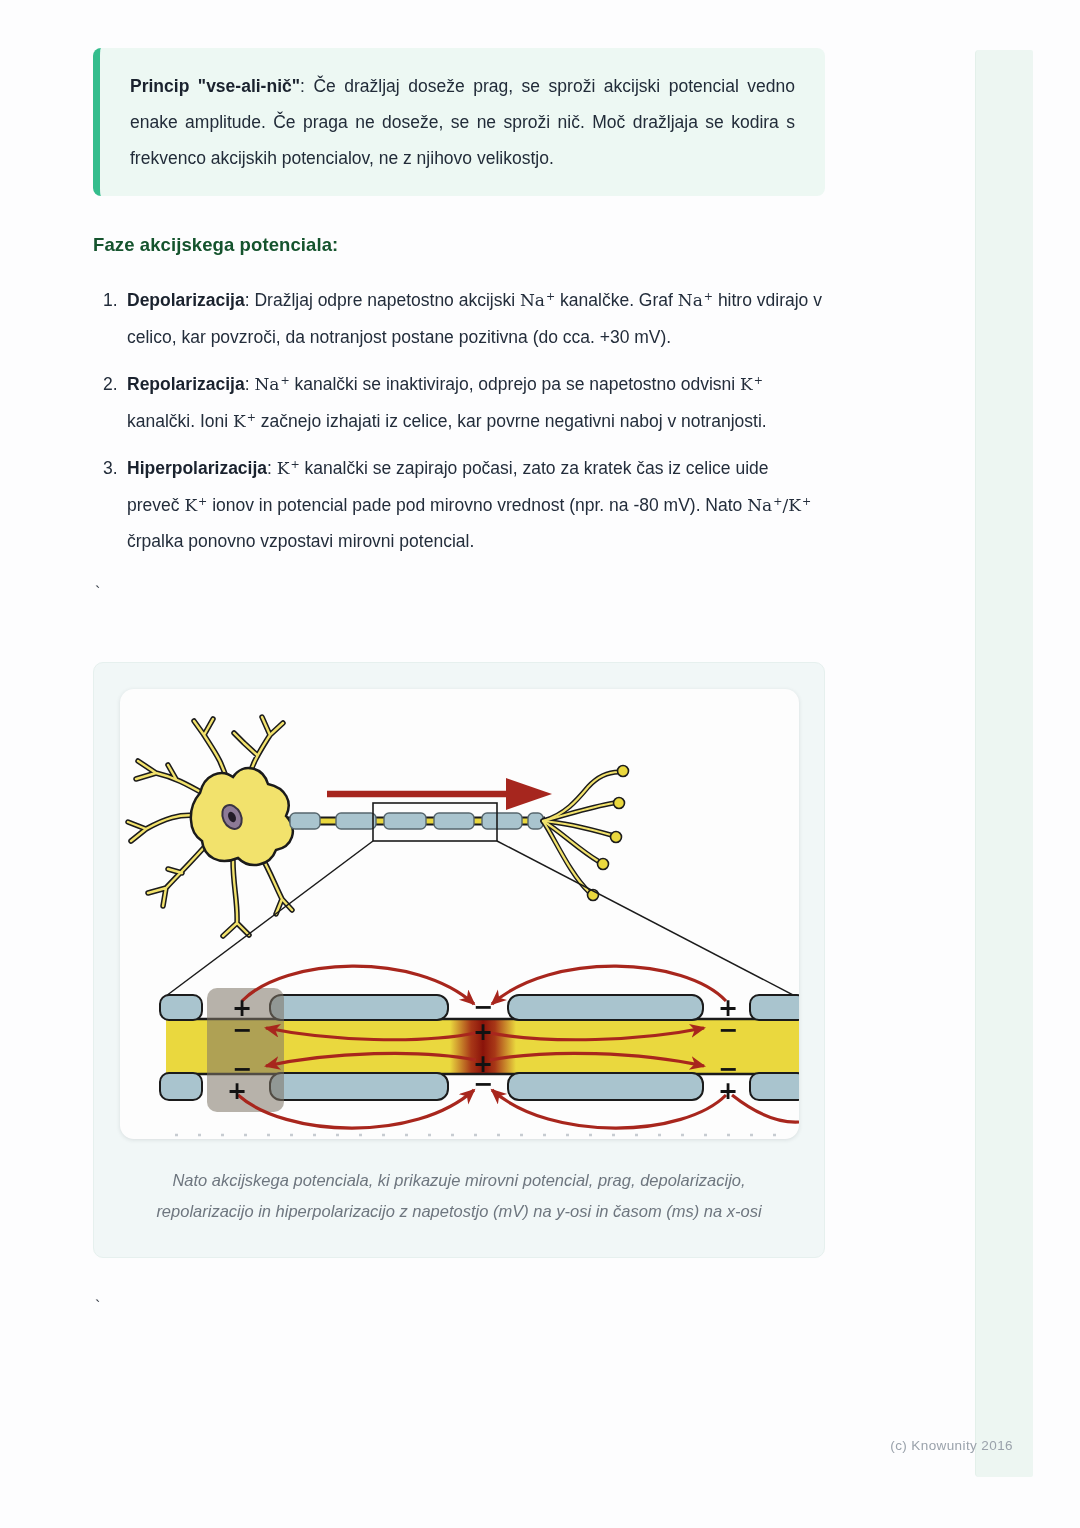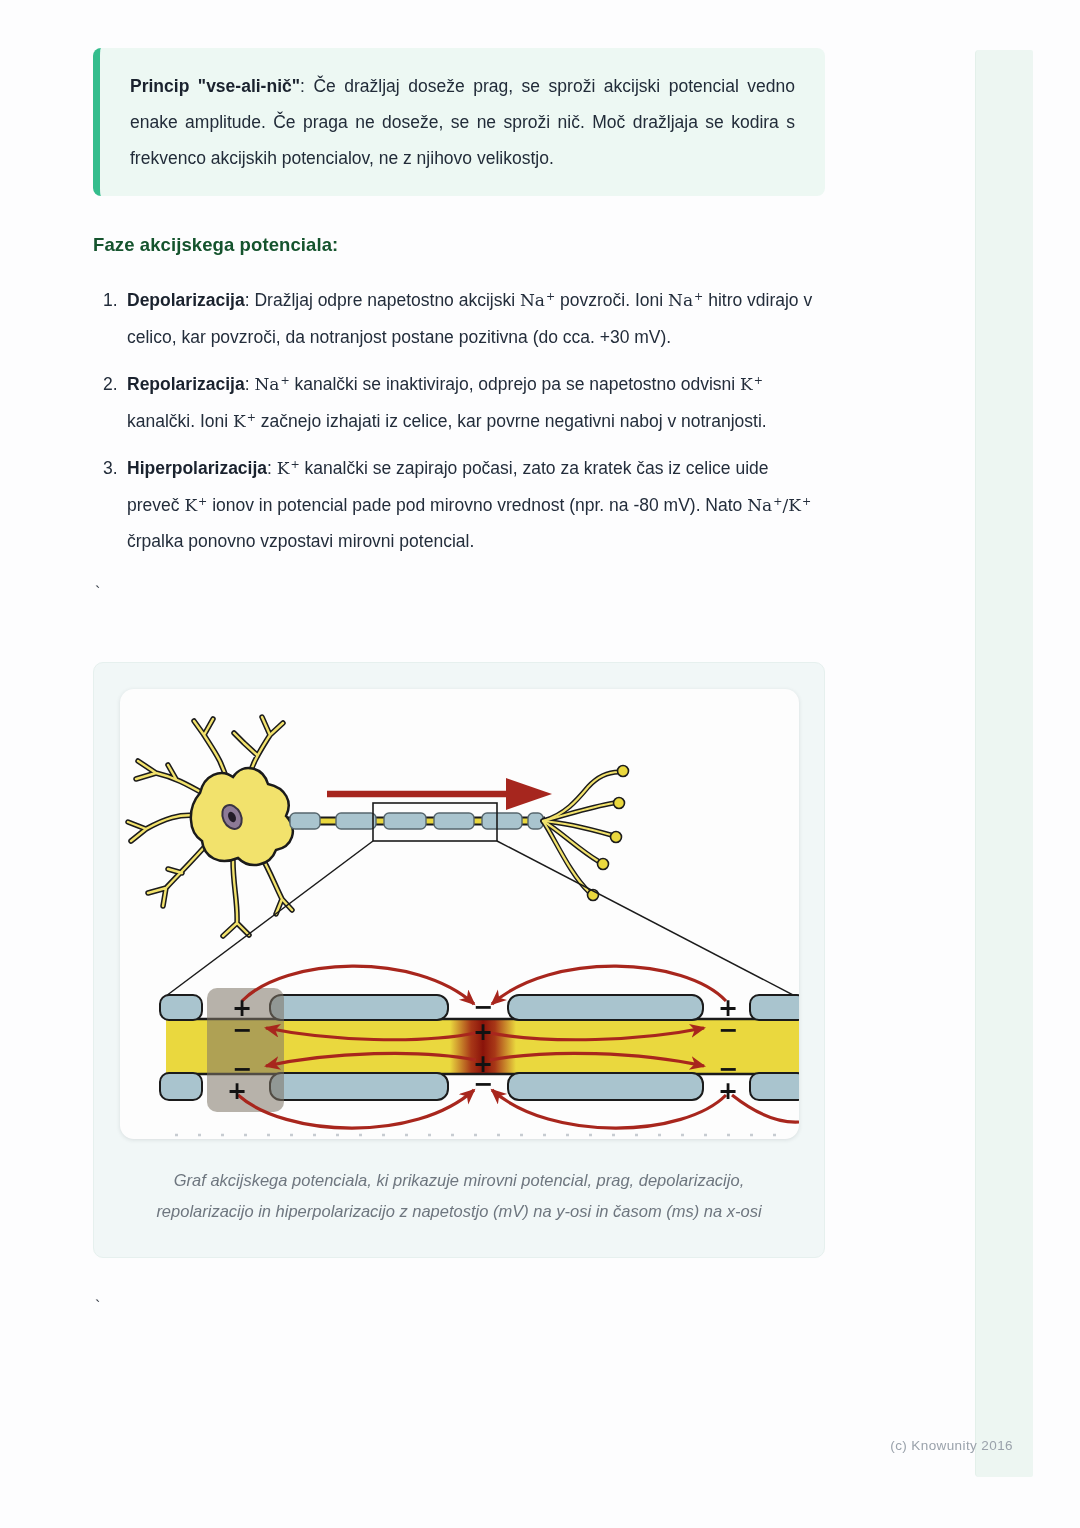--- a/index.html
+++ b/index.html
@@ -88,21 +88,21 @@
 
     <aside class="callout">
       <p class="callout-text"><span class="seg-b">Princip "vse-ali-nič"</span><span class="seg-text">: Če dražljaj doseže prag, se sproži akcijski potencial vedno enake amplitude. Če praga ne doseže, se ne sproži nič. Moč dražljaja se kodira s frekvenco akcijskih potencialov, ne z njihovo velikostjo.</span></p>
     </aside>
 
     <h3 class="section-heading">Faze akcijskega potenciala:</h3>
 
     <div class="phase-list">
       <div class="phase-item">
         <span class="num">1.</span>
-        <span class="item-text"><span class="seg-b">Depolarizacija</span><span class="seg-text">: Dražljaj odpre napetostno akcijski </span><span class="seg-m">Na<sup>+</sup></span><span class="seg-text"> povzroči. Ioni </span><span class="seg-m">Na<sup>+</sup></span><span class="seg-text"> hitro vdirajo v celico, kar povzroči, da notranjost postane pozitivna (do cca. +30 mV).</span></span>
+        <span class="item-text"><span class="seg-b">Depolarizacija</span><span class="seg-text">: Dražljaj odpre napetostno akcijski </span><span class="seg-m">Na<sup>+</sup></span><span class="seg-text"> kanalčke. Graf </span><span class="seg-m">Na<sup>+</sup></span><span class="seg-text"> hitro vdirajo v celico, kar povzroči, da notranjost postane pozitivna (do cca. +30 mV).</span></span>
       </div>
       <div class="phase-item">
         <span class="num">2.</span>
         <span class="item-text"><span class="seg-b">Repolarizacija</span><span class="seg-text">: </span><span class="seg-m">Na<sup>+</sup></span><span class="seg-text"> kanalčki se inaktivirajo, odprejo pa se napetostno odvisni </span><span class="seg-m">K<sup>+</sup></span><span class="seg-text"> kanalčki. Ioni </span><span class="seg-m">K<sup>+</sup></span><span class="seg-text"> začnejo izhajati iz celice, kar povrne negativni naboj v notranjosti.</span></span>
       </div>
       <div class="phase-item">
         <span class="num">3.</span>
         <span class="item-text"><span class="seg-b">Hiperpolarizacija</span><span class="seg-text">: </span><span class="seg-m">K<sup>+</sup></span><span class="seg-text"> kanalčki se zapirajo počasi, zato za kratek čas iz celice uide preveč </span><span class="seg-m">K<sup>+</sup></span><span class="seg-text"> ionov in potencial pade pod mirovno vrednost (npr. na -80 mV). Nato </span><span class="seg-m">Na<sup>+</sup></span><span class="seg-m">/</span><span class="seg-m">K<sup>+</sup></span><span class="seg-text"> črpalka ponovno vzpostavi mirovni potencial.</span></span>
       </div>
     </div>
@@ -248,21 +248,21 @@
                 <text x="608" y="327" class="charge">+</text>
                 <text x="608" y="349" class="charge">−</text>
                 <text x="608" y="388" class="charge">−</text>
                 <text x="608" y="410" class="charge">+</text>
               </g>
 
             <line x1="55" y1="446" x2="668" y2="446" stroke="#c7ccd1" stroke-width="2.5" stroke-dasharray="3 20"></line>
           </g>
         </svg>
       </div>
-      <figcaption class="figure-caption">Graf akcijskega potenciala, ki prikazuje mirovni potencial, prag, depolarizacijo, repolarizacijo in hiperpolarizacijo z napetostjo (mV) na y-osi in časom (ms) na x-osi</figcaption>
+      <figcaption class="figure-caption">Nato akcijskega potenciala, ki prikazuje mirovni potencial, prag, depolarizacijo, repolarizacijo in hiperpolarizacijo z napetostjo (mV) na y-osi in časom (ms) na x-osi</figcaption>
     </figure>
 
     <div class="stray stray-bottom">`</div>
 
   </div>
 
   <div class="watermark">(c) Knowunity 2016</div>
 
 </div>
 

